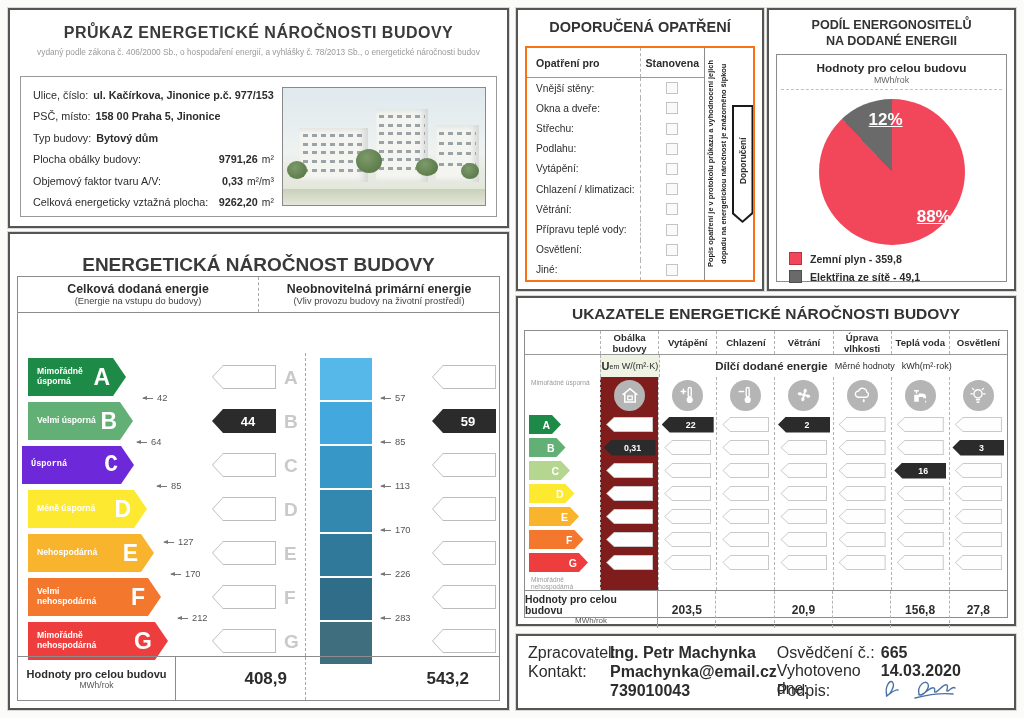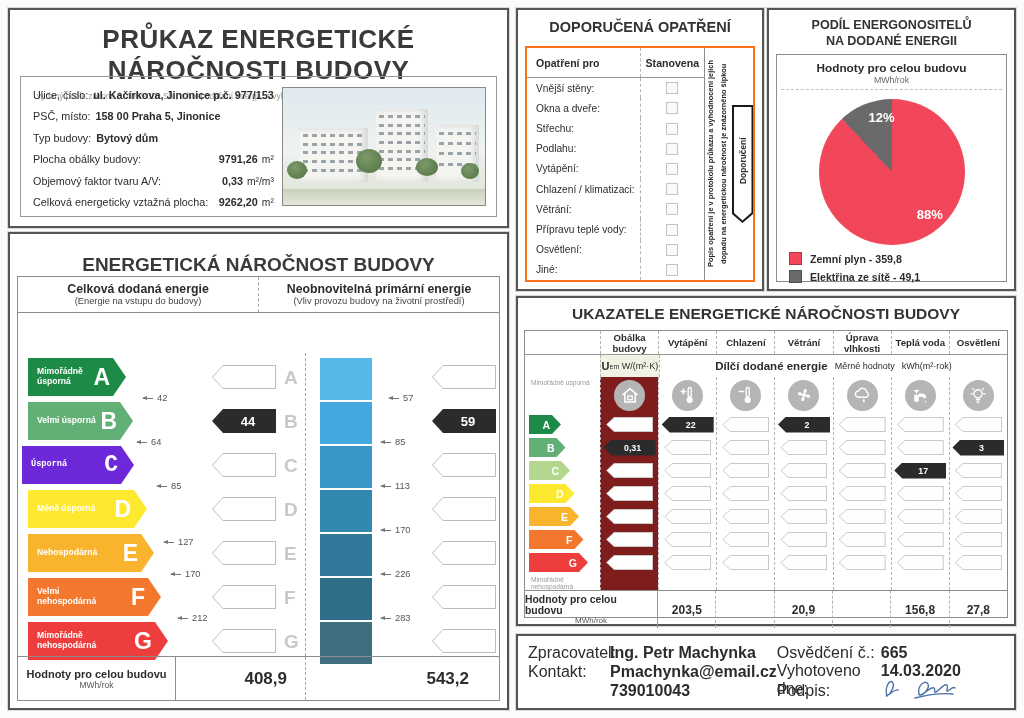--- a/index.html
+++ b/index.html
@@ -2,21 +2,21 @@
 <html><head>
 <meta charset="utf-8">
 <style>
   * { box-sizing: border-box; margin: 0; padding: 0; }
   body { background:#e9e9e7; font-family:"Liberation Sans", sans-serif; }
   .page { position:relative; width:1024px; height:718px; background:#fbfbfa; color:#2c2c2c; overflow:hidden; margin:0 auto; }
   .panel { position:absolute; background:#fff; border:2px solid #555; box-shadow:0 0 0 1px #d8d8d6; }
 
   
   .p-header { left:8px; top:8px; width:501px; height:220px; }
-  .main-title { text-align:center; font-weight:bold; font-size:26px; letter-spacing:.5px; color:#3a3a3a; padding-top:14px; }
+  .main-title { text-align:center; font-weight:bold; font-size:16px; letter-spacing:.5px; color:#3a3a3a; padding-top:14px; }
   .main-sub { text-align:center; font-size:8.3px; color:#9a9a98; padding:5px 14px 8px; }
   .header-inner { position:absolute; left:10px; right:10px; top:66px; bottom:9px; border:1px solid #999; display:flex; }
   .hfields { flex:1; padding:12px 8px 8px 12px; display:flex; flex-direction:column; justify-content:space-between; }
   .hfield { display:flex; font-size:10.8px; align-items:baseline; }
   .hlabel { white-space:nowrap; margin-right:5px; }
   .hvalue { font-weight:bold; white-space:nowrap; }
   .hvalue.num { margin-left:auto; margin-right:4px; }
   .hunit { font-size:10.3px; }
   .photo { width:216px; margin:10px 10px 10px 0; border:1px solid #8a8a8a; position:relative; background:linear-gradient(180deg,#dfe9ee 0%,#eef2f1 55%,#e8ebe2 70%,#dfe3d6 100%); overflow:hidden; }
   .bld { position:absolute; background:#f4f4f0; box-shadow:inset -4px 0 6px rgba(150,160,165,.35); }
@@ -77,21 +77,21 @@
   .dop-arrow .t { position:absolute; inset:0 0 6px 0; display:flex; align-items:center; justify-content:center; writing-mode:vertical-rl; transform:rotate(180deg); font-size:8.4px; font-weight:bold; }
 
   
   .p-pie { left:767px; top:8px; width:249px; height:283px; }
   .pie-title { text-align:center; font-weight:bold; font-size:12.6px; color:#333; padding-top:8px; line-height:1.25; }
   .pie-box { position:absolute; left:7px; right:7px; top:44px; bottom:7px; border:1px solid #8c8c8c; }
   .pie-bt { text-align:center; font-weight:bold; font-size:11.8px; padding-top:6px; }
   .pie-bu { text-align:center; font-size:8.8px; color:#666; padding-bottom:4px; border-bottom:1px dashed #c0c0c0; margin:0 4px; }
   .pie-wrap { position:relative; height:152px; margin-top:6px; }
   .pie { position:absolute; left:50%; top:50%; transform:translate(-50%,-50%); width:146px; height:146px; border-radius:50%; }
-  .pie-pct { position:absolute; color:#fff; font-weight:bold; font-size:13px; }
+  .pie-pct { position:absolute; color:#fff; font-weight:bold; font-size:17px;text-decoration:underline; }
   .legend { padding:4px 0 0 12px; }
   .leg-row { display:flex; align-items:center; margin-bottom:5px; }
   .leg-sw { width:13px; height:13px; margin-right:8px; border:1px solid rgba(0,0,0,.25); }
   .leg-tx { font-weight:bold; font-size:10.6px; }
 
   
   .p-ind { left:516px; top:296px; width:500px; height:330px; }
   .i-title { text-align:center; font-weight:bold; font-size:15.5px; color:#333; padding:7px 0 5px; }
   .i-table { position:absolute; left:6px; right:6px; top:32px; bottom:6px; border:1px solid #8c8c8c; display:flex; flex-direction:column; }
   .i-hrow { display:flex; flex:0 0 24px; border-bottom:1px solid #999; }
@@ -318,21 +318,21 @@
               <div class="in"></div>
             </div>
             <div class="bblock" style="left: 14px; top: 225px; height: 42px; background: linear-gradient(rgb(47, 109, 137), rgb(47, 109, 137));"></div>
             <div class="warrow" style="left: 126px; top: 232px;">
               <div class="in"></div>
             </div>
             <div class="bblock" style="left: 14px; top: 269px; height: 42px; background: linear-gradient(rgb(63, 111, 126), rgb(63, 111, 126));"></div>
             <div class="warrow" style="left: 126px; top: 276px;">
               <div class="in"></div>
             </div>
-            <div class="tick" style="left: 80px; top: 40px;">
+            <div class="tick" style="left: 72px; top: 40px;">
               <span class="tickline"></span>
               <span>57</span>
             </div>
             <div class="tick" style="left: 72px; top: 84px;">
               <span class="tickline"></span>
               <span>85</span>
             </div>
             <div class="tick" style="left: 72px; top: 128px;">
               <span class="tickline"></span>
               <span>113</span>
@@ -757,21 +757,21 @@
               <div class="iwarrow">
                 <div class="in"></div>
               </div>
             </div>
             <div class="arr-slot">
               <div class="iwarrow">
                 <div class="in"></div>
               </div>
             </div>
             <div class="arr-slot">
-              <div class="ibarrow">17</div>
+              <div class="ibarrow">16</div>
             </div>
             <div class="arr-slot">
               <div class="iwarrow">
                 <div class="in"></div>
               </div>
             </div>
             <div class="arr-slot">
               <div class="iwarrow">
                 <div class="in"></div>
               </div>

